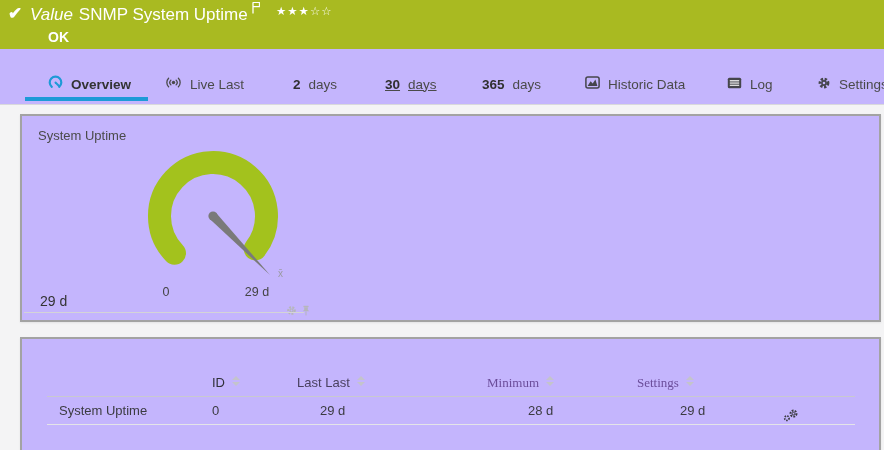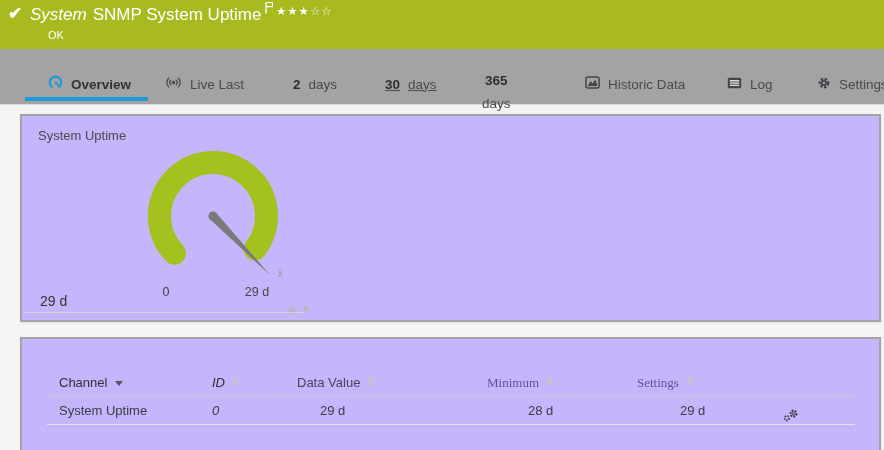--- a/index.html
+++ b/index.html
@@ -7,31 +7,31 @@
     -webkit-font-smoothing:antialiased;}
   #app{position:relative;width:884px;height:450px;}
 
   
   .green-header{position:absolute;left:0;top:0;width:884px;height:49px;background:#a9ba21;}
   .check-icon{position:absolute;left:8px;top:3px;color:#fff;font-size:17px;font-weight:bold;}
   .sensor-title{position:absolute;left:30px;top:5px;color:#fff;font-size:17px;white-space:nowrap;}
   .sensor-title .kind{font-style:italic;margin-right:6px;}
   .flag-icon{position:relative;top:-6px;margin-left:3px;display:inline-block;}
   .stars{position:absolute;left:276px;top:4px;color:#fff;font-size:11.5px;letter-spacing:1px;}
-  .status-badge{position:absolute;left:48px;top:29px;color:#fff;font-size:11px;font-weight:normal;}
+  .status-badge{position:absolute;left:48px;top:29px;color:#fff;font-size:14px;font-weight:bold;}
 
   
-  .tabbar{position:absolute;left:0;top:49px;width:884px;height:55px;border-bottom:1px solid #d9d9dc;background:#a3a3a3;text-align:right;}
+  .tabbar{position:absolute;left:0;top:49px;width:884px;height:55px;border-bottom:1px solid #d9d9dc;background:#c4b5fd;text-align:right;}
   .tab{position:absolute;top:24px;height:22px;display:flex;align-items:center;gap:8px;
        font-size:13.5px;color:#4a4a4a;cursor:pointer;white-space:nowrap;}
   .tab .num{font-weight:bold;color:#2f2f2f;}
   .tab.active{color:#333;font-weight:bold;}
   .tab-underline{position:absolute;left:25px;top:48px;width:123px;height:4px;background:#1e9ad7;}
   .t-overview{left:48px;} .t-live{left:165px;} .t-d2{left:293px;} .t-d30{left:385px;text-decoration:underline;}
-  .t-d365{left:482px;flex-direction:column;} .t-historic{left:585px;} .t-log{left:727px;} .t-settings{left:817px;}
+  .t-d365{left:482px;} .t-historic{left:585px;} .t-log{left:727px;} .t-settings{left:817px;}
 
   
   .panel{position:absolute;background:#c4b5fd;border:2px solid #a3a3a3;box-shadow:0 1px 2px rgba(0,0,0,.07);}
   .gauge-panel{left:20px;top:114px;width:857px;height:204px;}
   .table-panel{left:20px;top:337px;width:857px;height:125px;border-bottom:none;}
 
   .panel-title{position:absolute;left:16px;top:12px;font-size:13px;color:#4a4a4a;}
 
   .gauge-svg{position:absolute;left:96px;top:20px;}
   .scale-min{position:absolute;left:132px;top:169px;width:24px;text-align:center;font-size:12.5px;color:#444;}
@@ -39,21 +39,21 @@
   .gauge-value{position:absolute;left:18px;top:177px;font-size:14px;color:#333;}
   .gauge-footer-icons{position:absolute;left:264px;top:186px;display:flex;gap:4px;align-items:center;}
   .gauge-divider{position:absolute;left:2px;top:196px;width:280px;height:1px;background:#d4d4d7;}
 
   
   .table-inner{position:absolute;left:25px;top:30px;width:808px;}
   .trow{position:relative;height:27px;line-height:27px;font-size:13px;color:#3b3b41;}
   .thead{border-bottom:1px solid #c9c9cf;}
   .tbody-row{border-bottom:1px solid #e4e4e8;}
   .c-channel{position:absolute;left:12px;}
-  .c-id{position:absolute;left:165px;font-style:italic;}
+  .c-id{position:absolute;left:165px;}
   .c-last{position:absolute;left:250px;}
   .c-last-v{position:absolute;left:273px;}
   .c-min{position:absolute;left:440px;}
   .c-min-v{position:absolute;left:481px;}
   .c-max{position:absolute;left:590px;}
   .c-max-v{position:absolute;left:633px;}
   .c-actions{position:absolute;left:736px;top:7px;cursor:pointer;}
   .hdr{cursor:pointer;color:#303039;}
   .hdr-purple{color:#6b4d9a;font-family:Liberation Serif, serif;}
   .hdr-darkpurple{color:#4a4160;}
@@ -67,21 +67,21 @@
   .sort .dn{border-top:4px solid #c4c4cb;}
 </style>
 </head>
 <body>
 
 <div id="app">
 
   <div class="green-header">
     <span class="check-icon">✔</span>
     <div class="sensor-title">
-      <span class="kind">System</span><span>SNMP System Uptime</span><span class="flag-icon"><svg width="11" height="13" viewBox="0 0 11 13">
+      <span class="kind">Value</span><span>SNMP System Uptime</span><span class="flag-icon"><svg width="11" height="13" viewBox="0 0 11 13">
             <path d="M2 12.5 V1.2" stroke="#ffffff" stroke-width="1.3" fill="none"></path>
             <path d="M2 1.5 h6.4 v4.1 H2" stroke="#ffffff" stroke-width="1.1" fill="none"></path>
           </svg></span>
     </div>
     <span class="stars">★★★☆☆</span>
     <span class="status-badge">OK</span>
   </div>
 
   <div class="tabbar">
     <div class="tab active t-overview">
@@ -161,23 +161,22 @@
             <rect x="4.5" y="6.4" width="1" height="4" fill="#b6b6bc"></rect>
           </svg></span>
     </div>
     <div class="gauge-divider"></div>
   </div>
 
   <div class="panel table-panel">
     <div class="table-inner">
 
       <div class="trow thead">
-        <span class="c-channel hdr"><span>Channel</span><span class="caret-down"></span></span>
         <span class="c-id hdr"><span>ID</span><span class="sort"><span class="up"></span><span class="dn"></span></span></span>
-        <span class="c-last hdr hdr-darkpurple"><span>Data Value</span><span class="sort"><span class="up"></span><span class="dn"></span></span></span>
+        <span class="c-last hdr hdr-darkpurple"><span>Last Last</span><span class="sort"><span class="up"></span><span class="dn"></span></span></span>
         <span class="c-min hdr hdr-purple"><span>Minimum</span><span class="sort"><span class="up"></span><span class="dn"></span></span></span>
         <span class="c-max hdr hdr-purple"><span>Settings</span><span class="sort"><span class="up"></span><span class="dn"></span></span></span>
       </div>
 
 
       <div class="trow tbody-row">
         <span class="c-channel">System Uptime</span>
         <span class="c-id">0</span>
         <span class="c-last-v">29 d</span>
         <span class="c-min-v">28 d</span>

